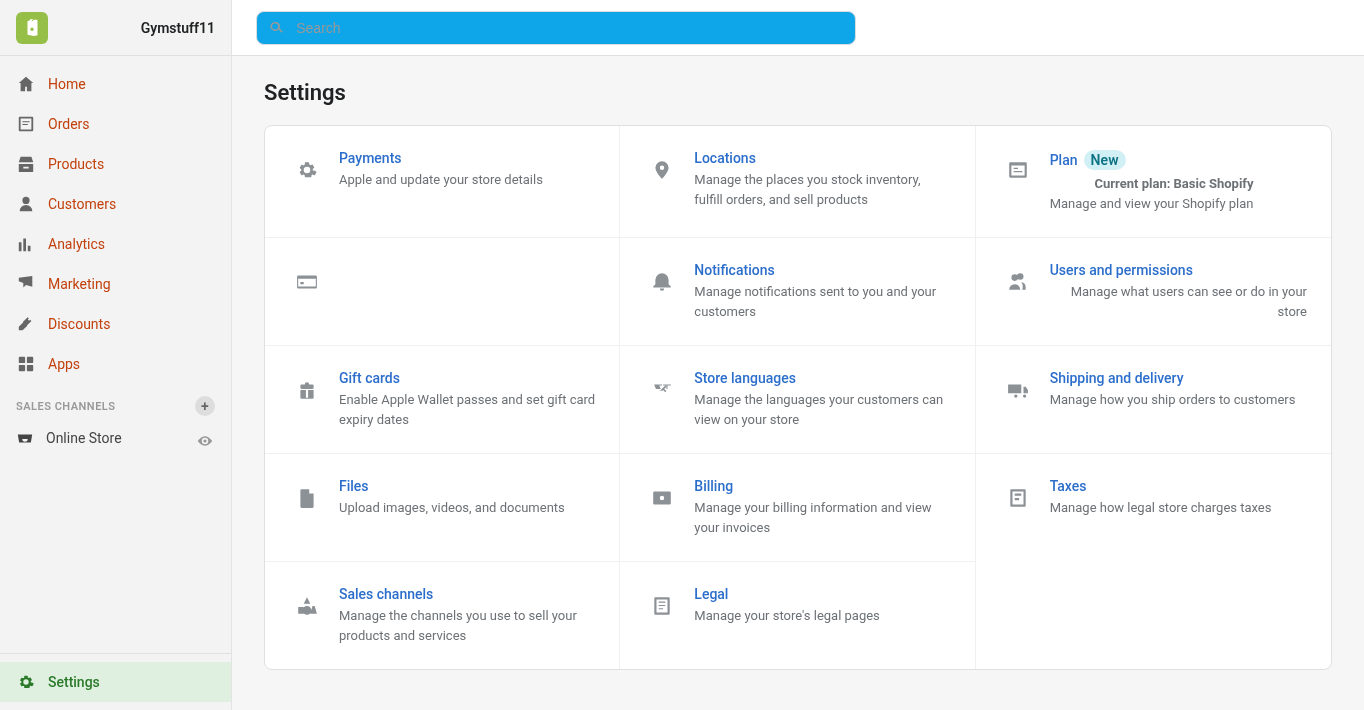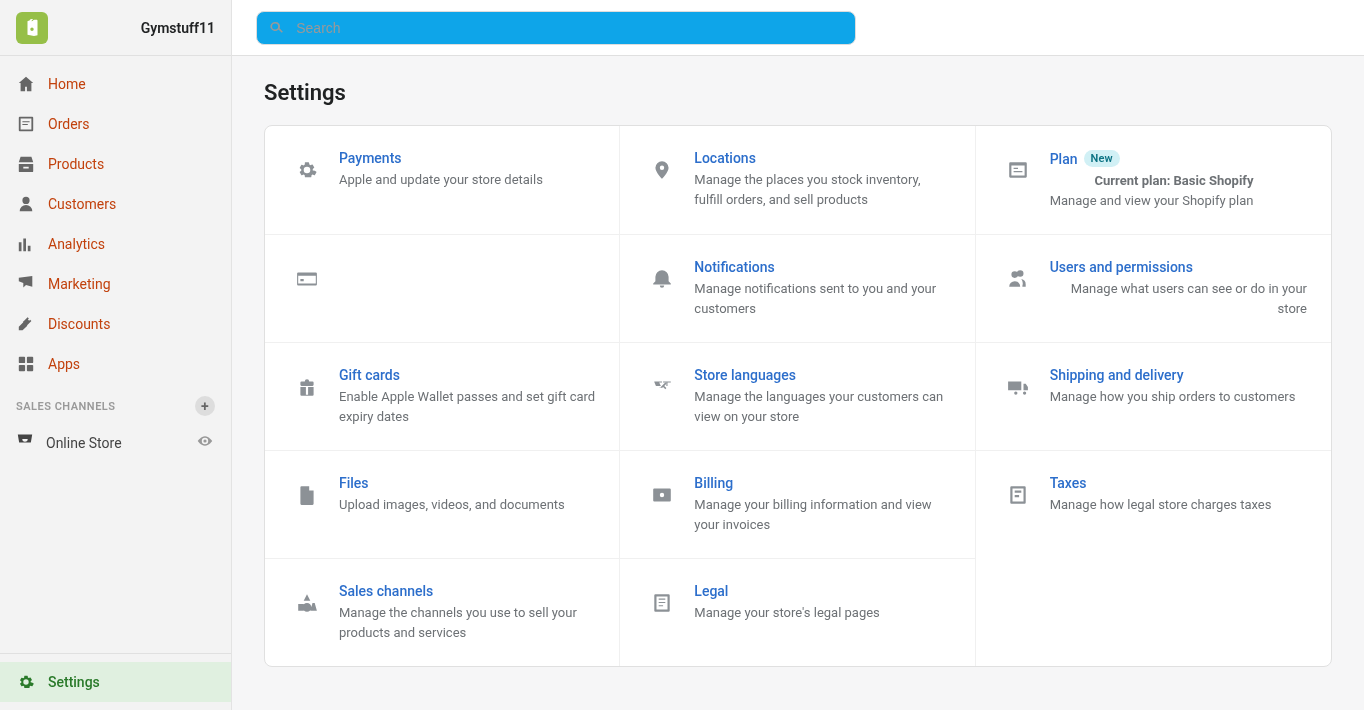--- a/index.html
+++ b/index.html
@@ -127,21 +127,21 @@
     .online-store-row {
       display: flex;
       align-items: center;
       justify-content: space-between;
       padding: 10px 16px;
       cursor: pointer;
     }
 
     .online-store-row-left {
       display: flex;
-      align-items: flex-end;
+      align-items: flex-start;
       gap: 12px;
       color: #444;
       font-size: 14px;
     }
 
     .online-store-row .eye-btn {
       width: 20px;
       height: 20px;
       display: flex;
       align-items: center;
@@ -273,21 +273,21 @@
 
     .settings-desc {
       font-size: 13px;
       color: #6d7175;
       line-height: 1.5;
     }
 
     .badge-new {
       background: #d1f0f5;
       color: #0d7384;
-      font-size: 11px;
+      font-size: 14px;
       font-weight: 600;
       padding: 2px 7px;
       border-radius: 10px;
       letter-spacing: 0.2px;
     }
   </style>
 </head>
 <body>
 
 <nav class="sidebar">

